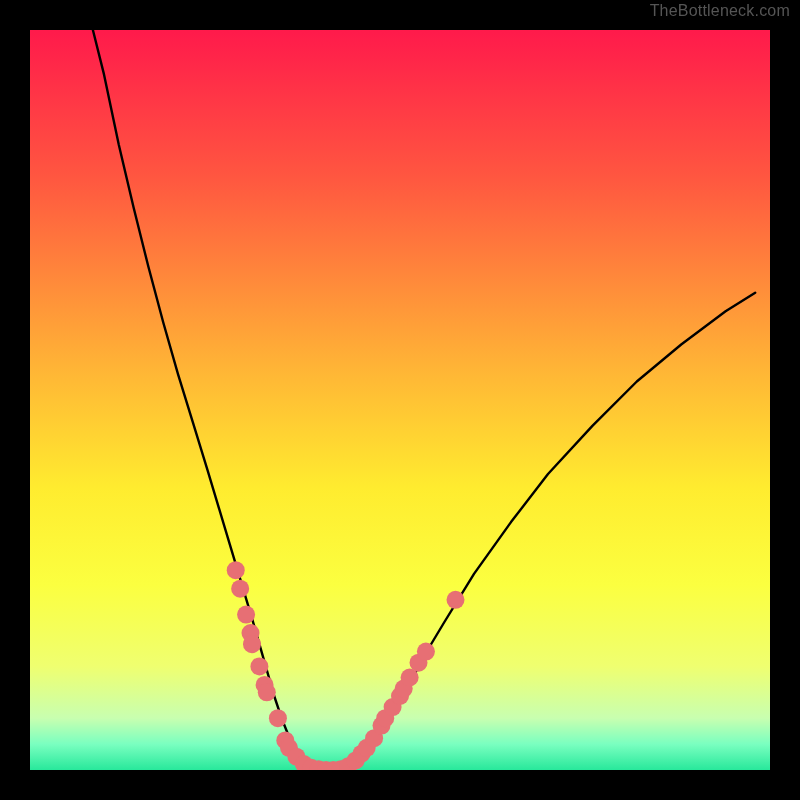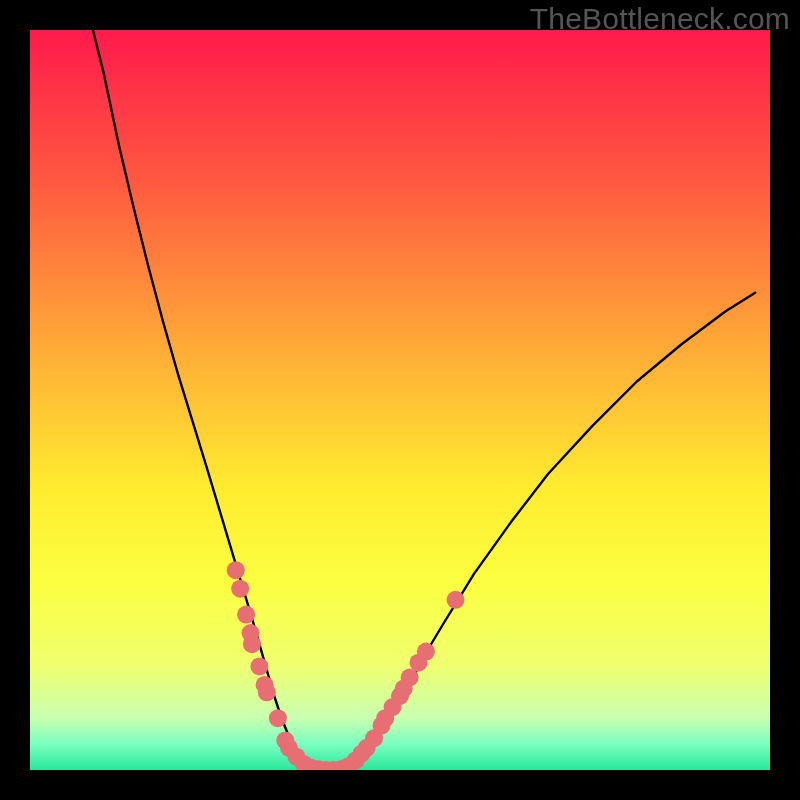--- a/index.html
+++ b/index.html
@@ -17,21 +17,21 @@
     height: 800px;
   }
   svg {
     display: block;
   }
   .watermark {
     position: absolute;
     top: 2px;
     right: 10px;
     color: #555555;
-    font-size: 30px;
+    font-size: 16px;
     font-weight: 400;
     letter-spacing: 0.2px;
     user-select: none;
   }
 </style>
 </head>
 <body>
 
 <div class="canvas-wrap">
   <svg id="chart-svg" width="800" height="800" viewBox="0 0 800 800">

